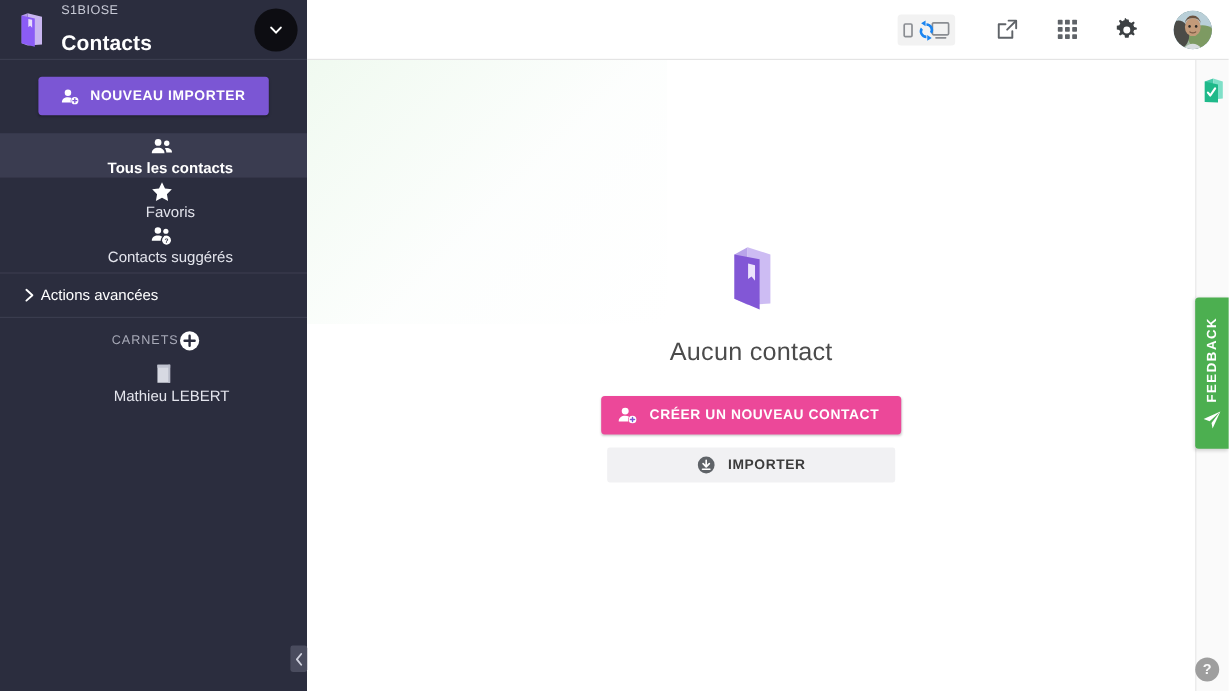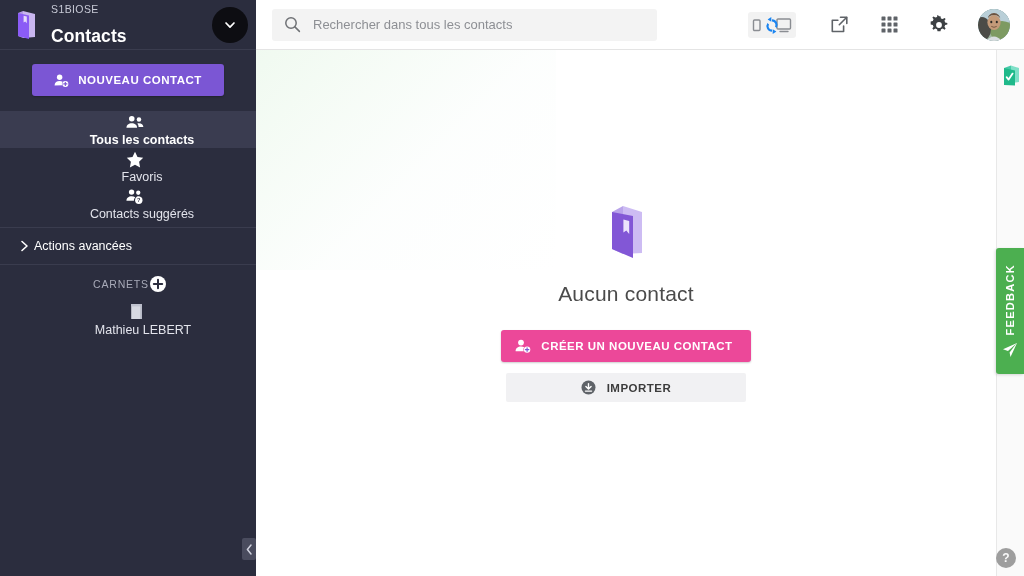--- a/index.html
+++ b/index.html
@@ -242,21 +242,21 @@
     <div class="sb-newbtn-wrap">
       <button class="sb-newbtn">
         <span style="display:flex">
           <svg width="15" height="15" viewBox="0 0 16 16">
             <circle cx="6" cy="4.6" r="2.9" fill="#ffffff"></circle>
             <path d="M0.6 13.2 c0-3.1 2.4-4.7 5.4-4.7 c1.2 0 2.3 .25 3.2 .72 c-.5 .6-.8 1.4-.8 2.3 c0 .6 .13 1.15 .37 1.65 Z" fill="#ffffff"></path>
             <circle cx="12.1" cy="11.6" r="3.2" fill="#ffffff"></circle>
             <path d="M12.1 9.9 v3.4 M10.4 11.6 h3.4" stroke="#7b56d4" stroke-width="1.2" stroke-linecap="round"></path>
           </svg>
         </span>
-        <span>NOUVEAU CONTACT</span>
+        <span>NOUVEAU IMPORTER</span>
       </button>
     </div>
 
     <nav class="sb-nav">
 
       <div class="sb-item active">
         <span class="ic">
           <svg width="18" height="16" viewBox="0 0 20 16">
             <circle cx="6.4" cy="4.3" r="3.1" fill="#ffffff"></circle>
             <circle cx="14.4" cy="5.1" r="2.5" fill="#ffffff"></circle>
@@ -327,29 +327,20 @@
     <div class="sb-collapse">
       <svg width="7" height="11" viewBox="0 0 7 11">
         <path d="M5 1 L1.4 5.5 L5 10" stroke="#cfd1dd" stroke-width="1.5" fill="none" stroke-linecap="round" stroke-linejoin="round"></path>
       </svg>
     </div>
   </aside>
 
   <section class="main">
 
     <header class="topbar">
-      <div class="search">
-        <span class="search-ic">
-          <svg width="17" height="17" viewBox="0 0 17 17">
-            <circle cx="7" cy="7" r="5.2" stroke="#6f7175" stroke-width="1.5" fill="none"></circle>
-            <path d="M10.9 10.9 L15.4 15.4" stroke="#6f7175" stroke-width="1.5" stroke-linecap="round"></path>
-          </svg>
-        </span>
-        <input class="search-input" type="text" placeholder="Rechercher dans tous les contacts" style="">
-      </div>
 
       <div class="topbar-spacer"></div>
 
       <div class="tb-icons">
 
         <div class="tb-btn sync">
           <svg width="40" height="20" viewBox="0 0 40 20">
             <rect x="1.5" y="5" width="6.5" height="10.5" rx="1" stroke="#8a8d92" stroke-width="1.4" fill="none"></rect>
             <rect x="25" y="4" width="13.5" height="10" rx="1" stroke="#8a8d92" stroke-width="1.4" fill="none"></rect>
             <path d="M28 16.5 h8" stroke="#8a8d92" stroke-width="1.4" stroke-linecap="round"></path>

